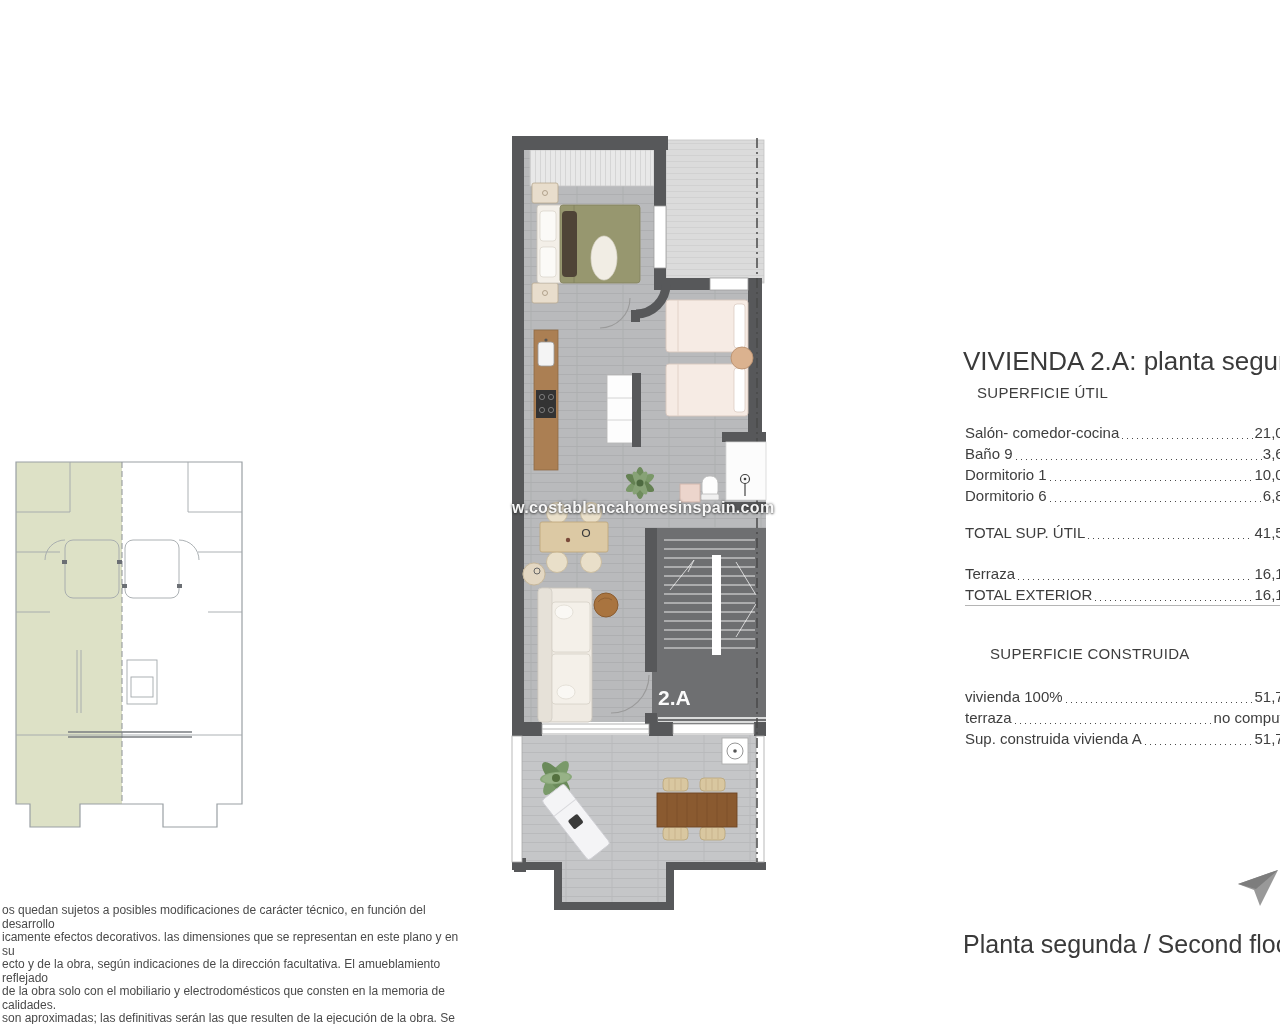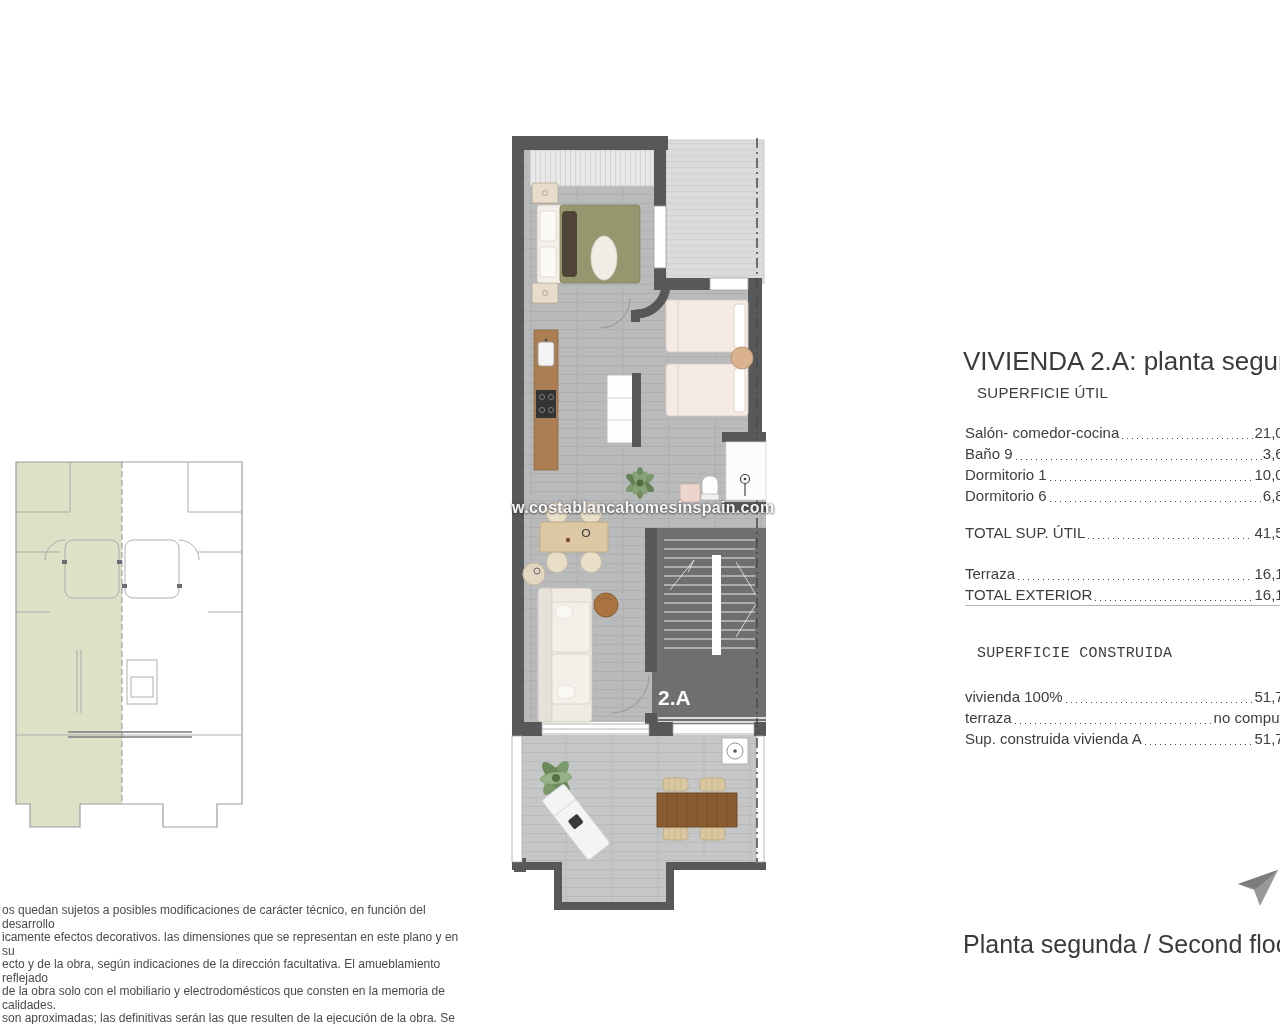--- a/index.html
+++ b/index.html
@@ -358,21 +358,21 @@
         <span class="dots"></span>
         <span class="val">16,17</span>
       </div>
       <div class="row">
         <span class="lbl">TOTAL EXTERIOR</span>
         <span class="dots"></span>
         <span class="val">16,17</span>
       </div>
     </div>
 
-    <div class="sec-head" style="position:absolute;left:2px;top:305px;font-family:Liberation Mono, monospace;">SUPERFICIE CONSTRUIDA</div>
+    <div class="sec-head" style="position:absolute;left:15px;top:305px;">SUPERFICIE CONSTRUIDA</div>
 
     <div class="rows" style="position:absolute;left:2px;top:344px;">
       <div class="row">
         <span class="lbl">vivienda 100%</span>
         <span class="dots"></span>
         <span class="val">51,74</span>
       </div>
       <div class="row">
         <span class="lbl">terraza</span>
         <span class="dots"></span>

